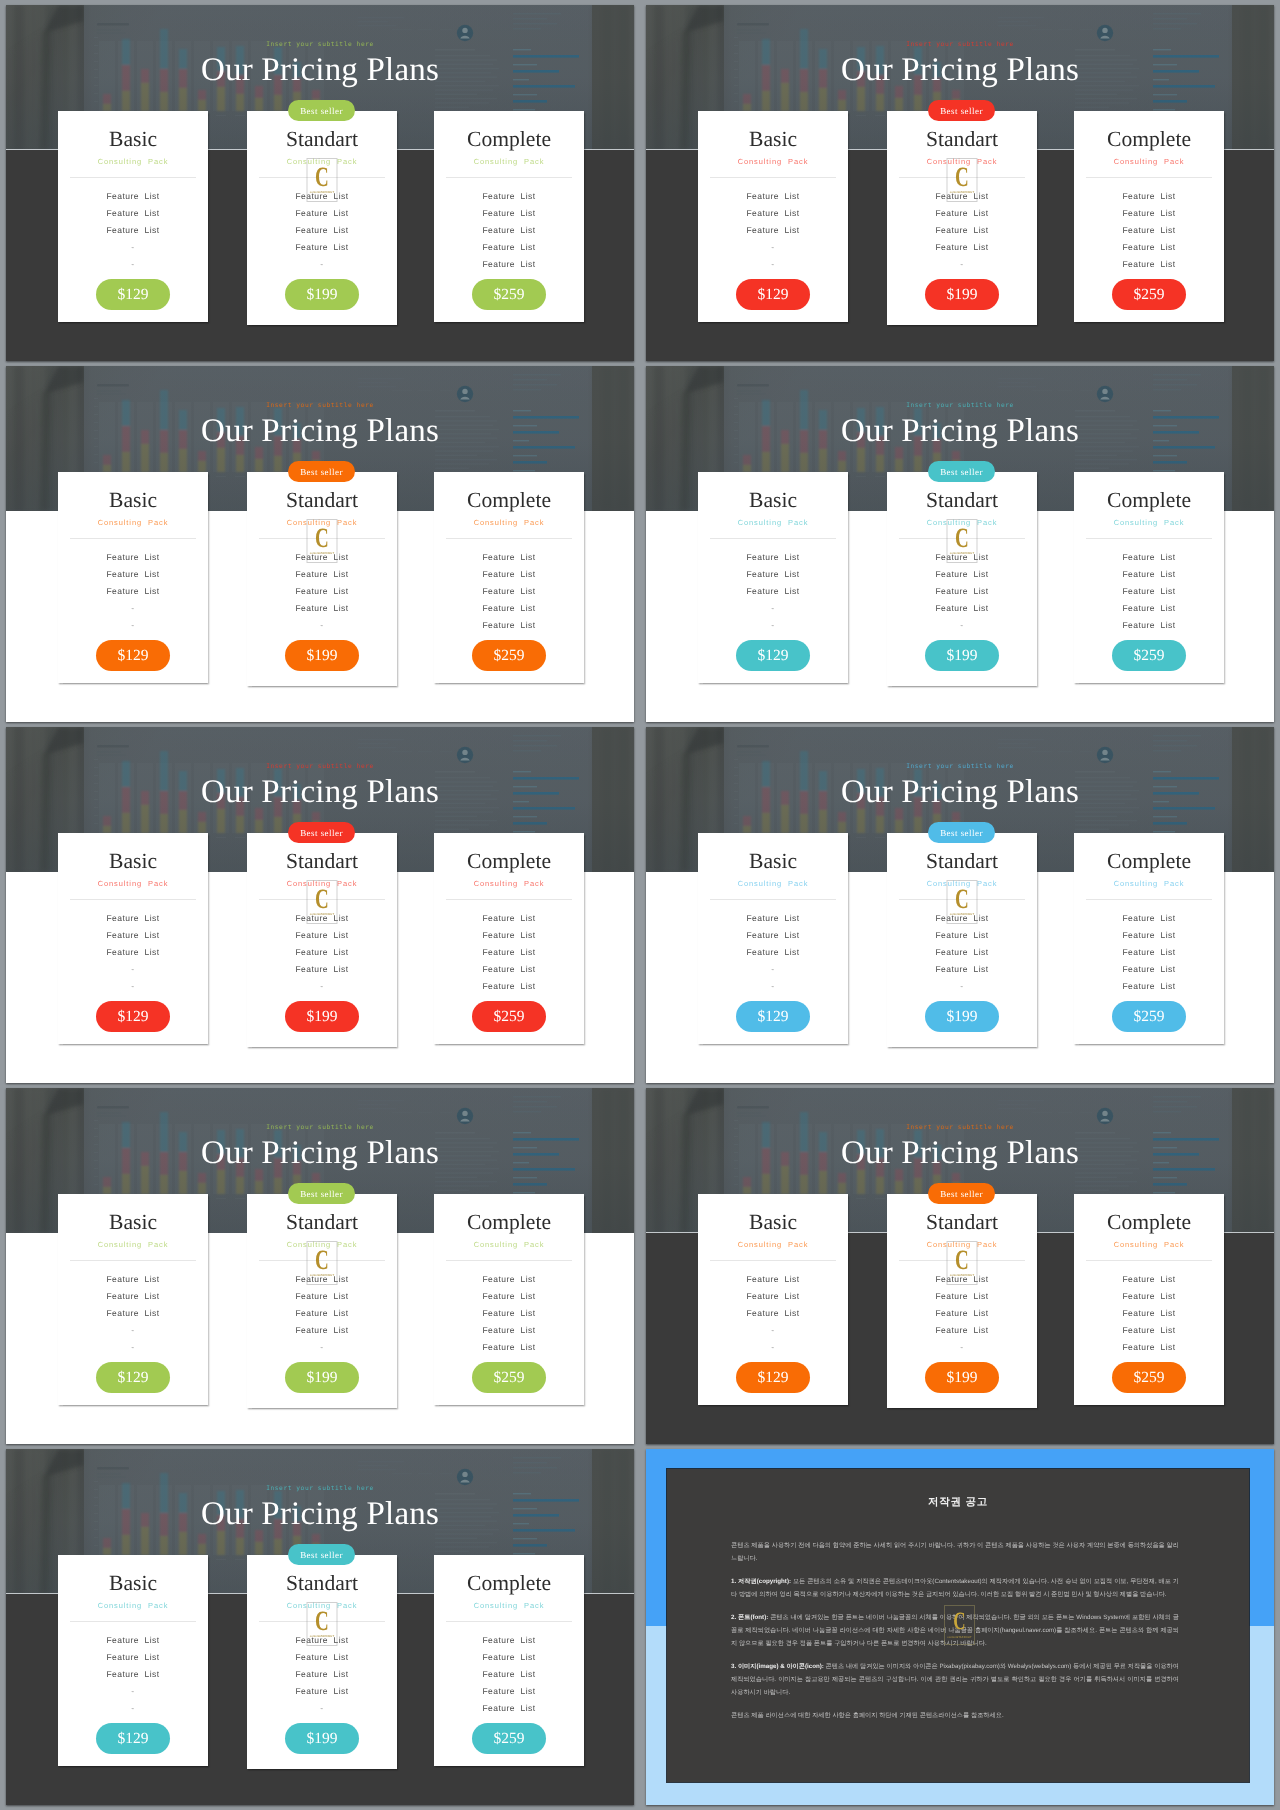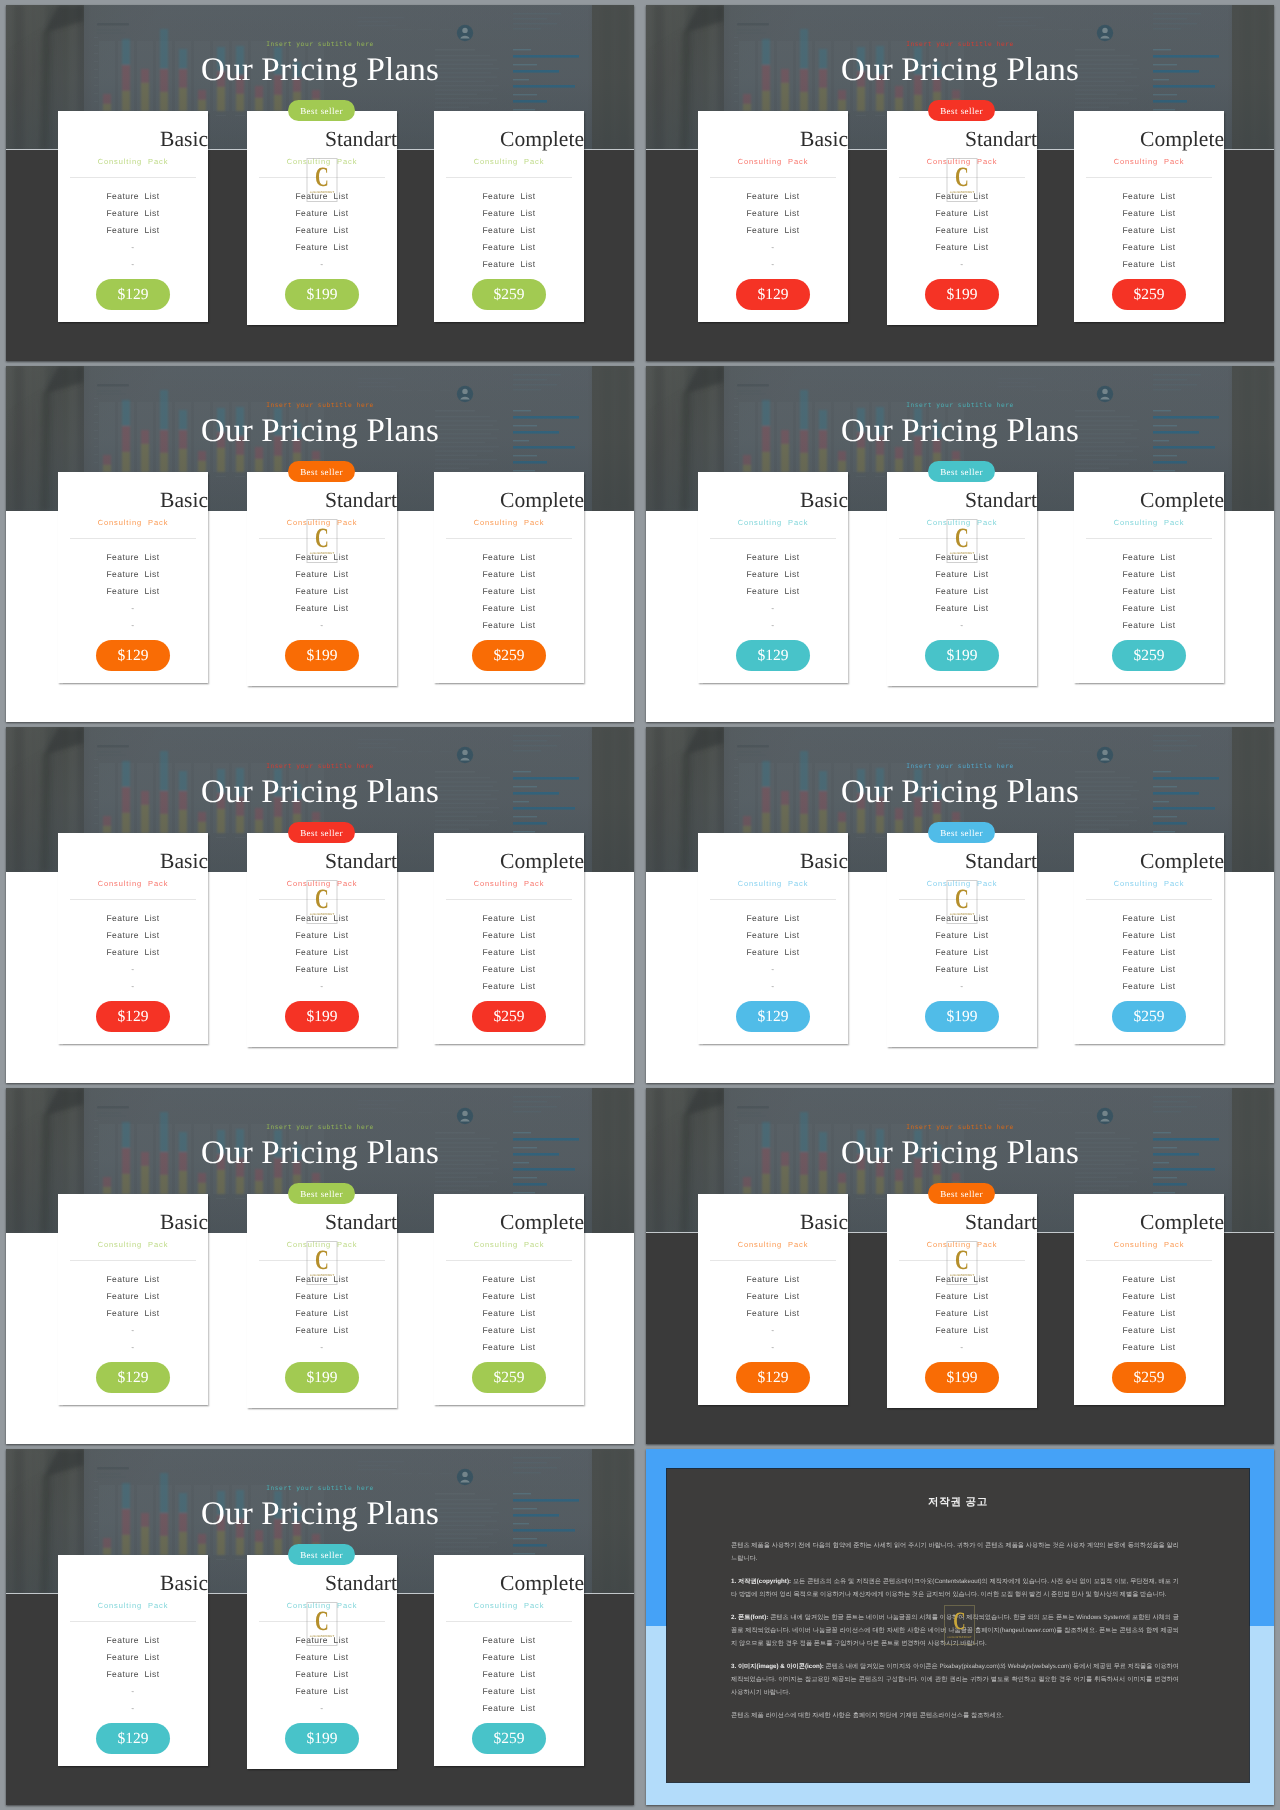--- a/index.html
+++ b/index.html
@@ -11,21 +11,21 @@
   .photo{position:absolute;left:0;top:0;width:628px;height:145px;overflow:hidden;}
   .photo svg{display:block;width:628px;height:145px;}
   .lower{position:absolute;left:0;top:145px;width:628px;height:211px;background:#3a3a3a;}
   .lower.light{background:#fff;}
   .hairline{position:absolute;left:0;top:144px;width:628px;height:1.4px;background:rgba(226,231,235,.8);}
   .subtitle{position:absolute;left:0;top:36px;opacity:.78;width:628px;text-align:center;
             font-family:"DejaVu Sans Mono",monospace;font-size:6.2px;letter-spacing:0.58px;}
   .title{position:absolute;left:0;top:47px;opacity:.999;width:628px;text-align:center;color:#fff;
          font-family:"Liberation Serif",serif;font-weight:400;font-size:33px;letter-spacing:.2px;}
   .card{position:absolute;background:#ffffff;box-shadow:1px 1.5px 1.5px rgba(0,0,0,.34);}
-  .cname{position:absolute;left:0;top:17px;opacity:.999;width:100%;text-align:right;color:#2d2d2d;
+  .cname{position:absolute;left:0;top:17px;opacity:.999;width:100%;text-align:center;color:#2d2d2d;
          font-family:"Liberation Serif",serif;font-size:21.6px;line-height:22px;}
   .cpack{position:absolute;left:0;top:45px;width:100%;text-align:center;opacity:.70;
          font-family:"Liberation Sans",sans-serif;font-size:7.45px;letter-spacing:0.93px;line-height:11px;}
   .cdiv{position:absolute;left:12px;top:66px;width:126px;height:1px;background:#e6e6e6;}
   .feat{position:absolute;left:0;opacity:.999;width:100%;text-align:center;color:#4a4a4a;
         font-family:"Liberation Sans",sans-serif;font-size:8.5px;letter-spacing:.45px;line-height:10px;}
   .price{position:absolute;left:38px;top:168px;border-radius:999px;color:#fff;text-align:center;
          font-family:"Liberation Serif",serif;font-size:15.5px;display:flex;align-items:center;justify-content:center;
          width:74px;height:31px;}
   .badge{position:absolute;left:41px;top:-11px;width:67px;height:21px;border-radius:999px;color:#fff;

